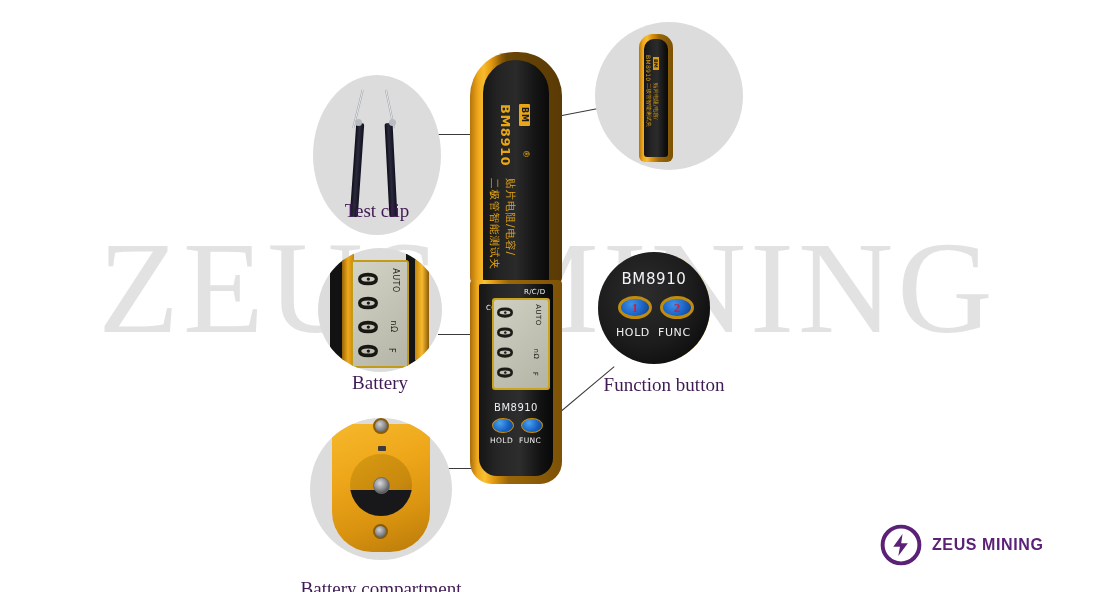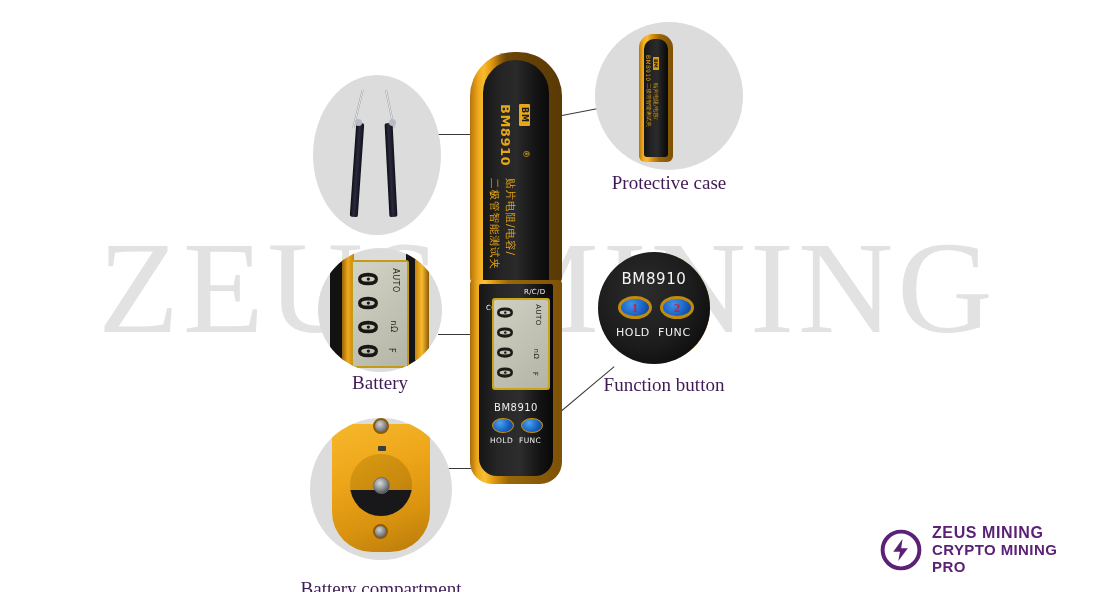--- a/index.html
+++ b/index.html
@@ -438,32 +438,32 @@
   <div class="leader" style="left:426px; top:468px; width:92px;"></div>
 
   <div class="bubble" style="left:313px; top:75px; width:128px; height:160px;">
     <div class="tweezer-tip" style="left:44px; top:14px; height:40px; transform:rotate(14deg);"></div>
     <div class="tweezer-tip" style="left:76px; top:14px; height:40px; transform:rotate(-12deg);"></div>
     <div class="tweezer-arm" style="left:40px; top:48px; height:94px; transform:rotate(4deg);"></div>
     <div class="tweezer-arm" style="left:74px; top:48px; height:94px; transform:rotate(-3deg);"></div>
     <div style="position:absolute;left:42px;top:44px;width:7px;height:7px;border-radius:50%;background:#b8bbbf;"></div>
     <div style="position:absolute;left:76px;top:44px;width:7px;height:7px;border-radius:50%;background:#b8bbbf;"></div>
   </div>
+  <div class="caption" style="left:313px; top:200px; width:128px;">Test clip</div>
 
   <div class="bubble" style="left:595px; top:22px; width:148px; height:148px;">
     <div id="case-body" style="left:44px; top:12px; width:34px; height:128px;">
       <div id="case-face" style="left:5px; top:5px; width:24px; height:118px;">
         <div class="case-cn" style="left:15px; top:18px; font-size:5px; background:#d99c14; color:#151515; padding:0 2px; font-weight:bold;">BM</div>
         <div class="case-cn" style="left:8px; top:16px; font-size:6px; letter-spacing:0.3px;">BM8910</div>
         <div class="case-cn" style="left:15px; top:44px; font-size:5.5px;">贴片电阻/电容/</div>
         <div class="case-cn" style="left:8px; top:44px; font-size:5.5px;">二极管智能测试夹</div>
       </div>
     </div>
   </div>
-  <div class="caption" style="left:595px; top:172px; width:148px;">Protective case</div>
 
   <div class="bubble" style="left:318px; top:248px; width:124px; height:124px;">
     <div id="sc-bezel-dark-l"></div>
     <div id="sc-yellow-l"></div>
     <div id="sc-dark-r"></div>
     <div id="sc-yellow-r"></div>
     <div id="sc-lcd-frame">
       <div id="sc-lcd">
         <div class="sc-digit" style="left:6px; top:2px;">0</div>
         <div class="sc-digit" style="left:6px; top:26px;">0</div>
@@ -547,17 +547,16 @@
   </div>
 
   <div id="logo">
     <svg id="logo-mark" viewBox="0 0 48 48">
       <circle cx="24" cy="24" r="21" fill="none" stroke="#5b2177" stroke-width="4.5"></circle>
       <path d="M27.5 7 L13 27 L21.5 27 L19 41 L34 21 L25.5 21 Z" fill="#5b2177"></path>
       <path d="M27.5 7 L13 27 L21.5 27 L19 41 L34 21 L25.5 21 Z" fill="none" stroke="#ffffff" stroke-width="2.2"></path>
     </svg>
     <div id="logo-text">
       <div class="l1">ZEUS MINING</div>
-      <div class="l2">CRYPTO MINING PRO</div>
     </div>
   </div>
 
 </div>
 
 </body></html>

